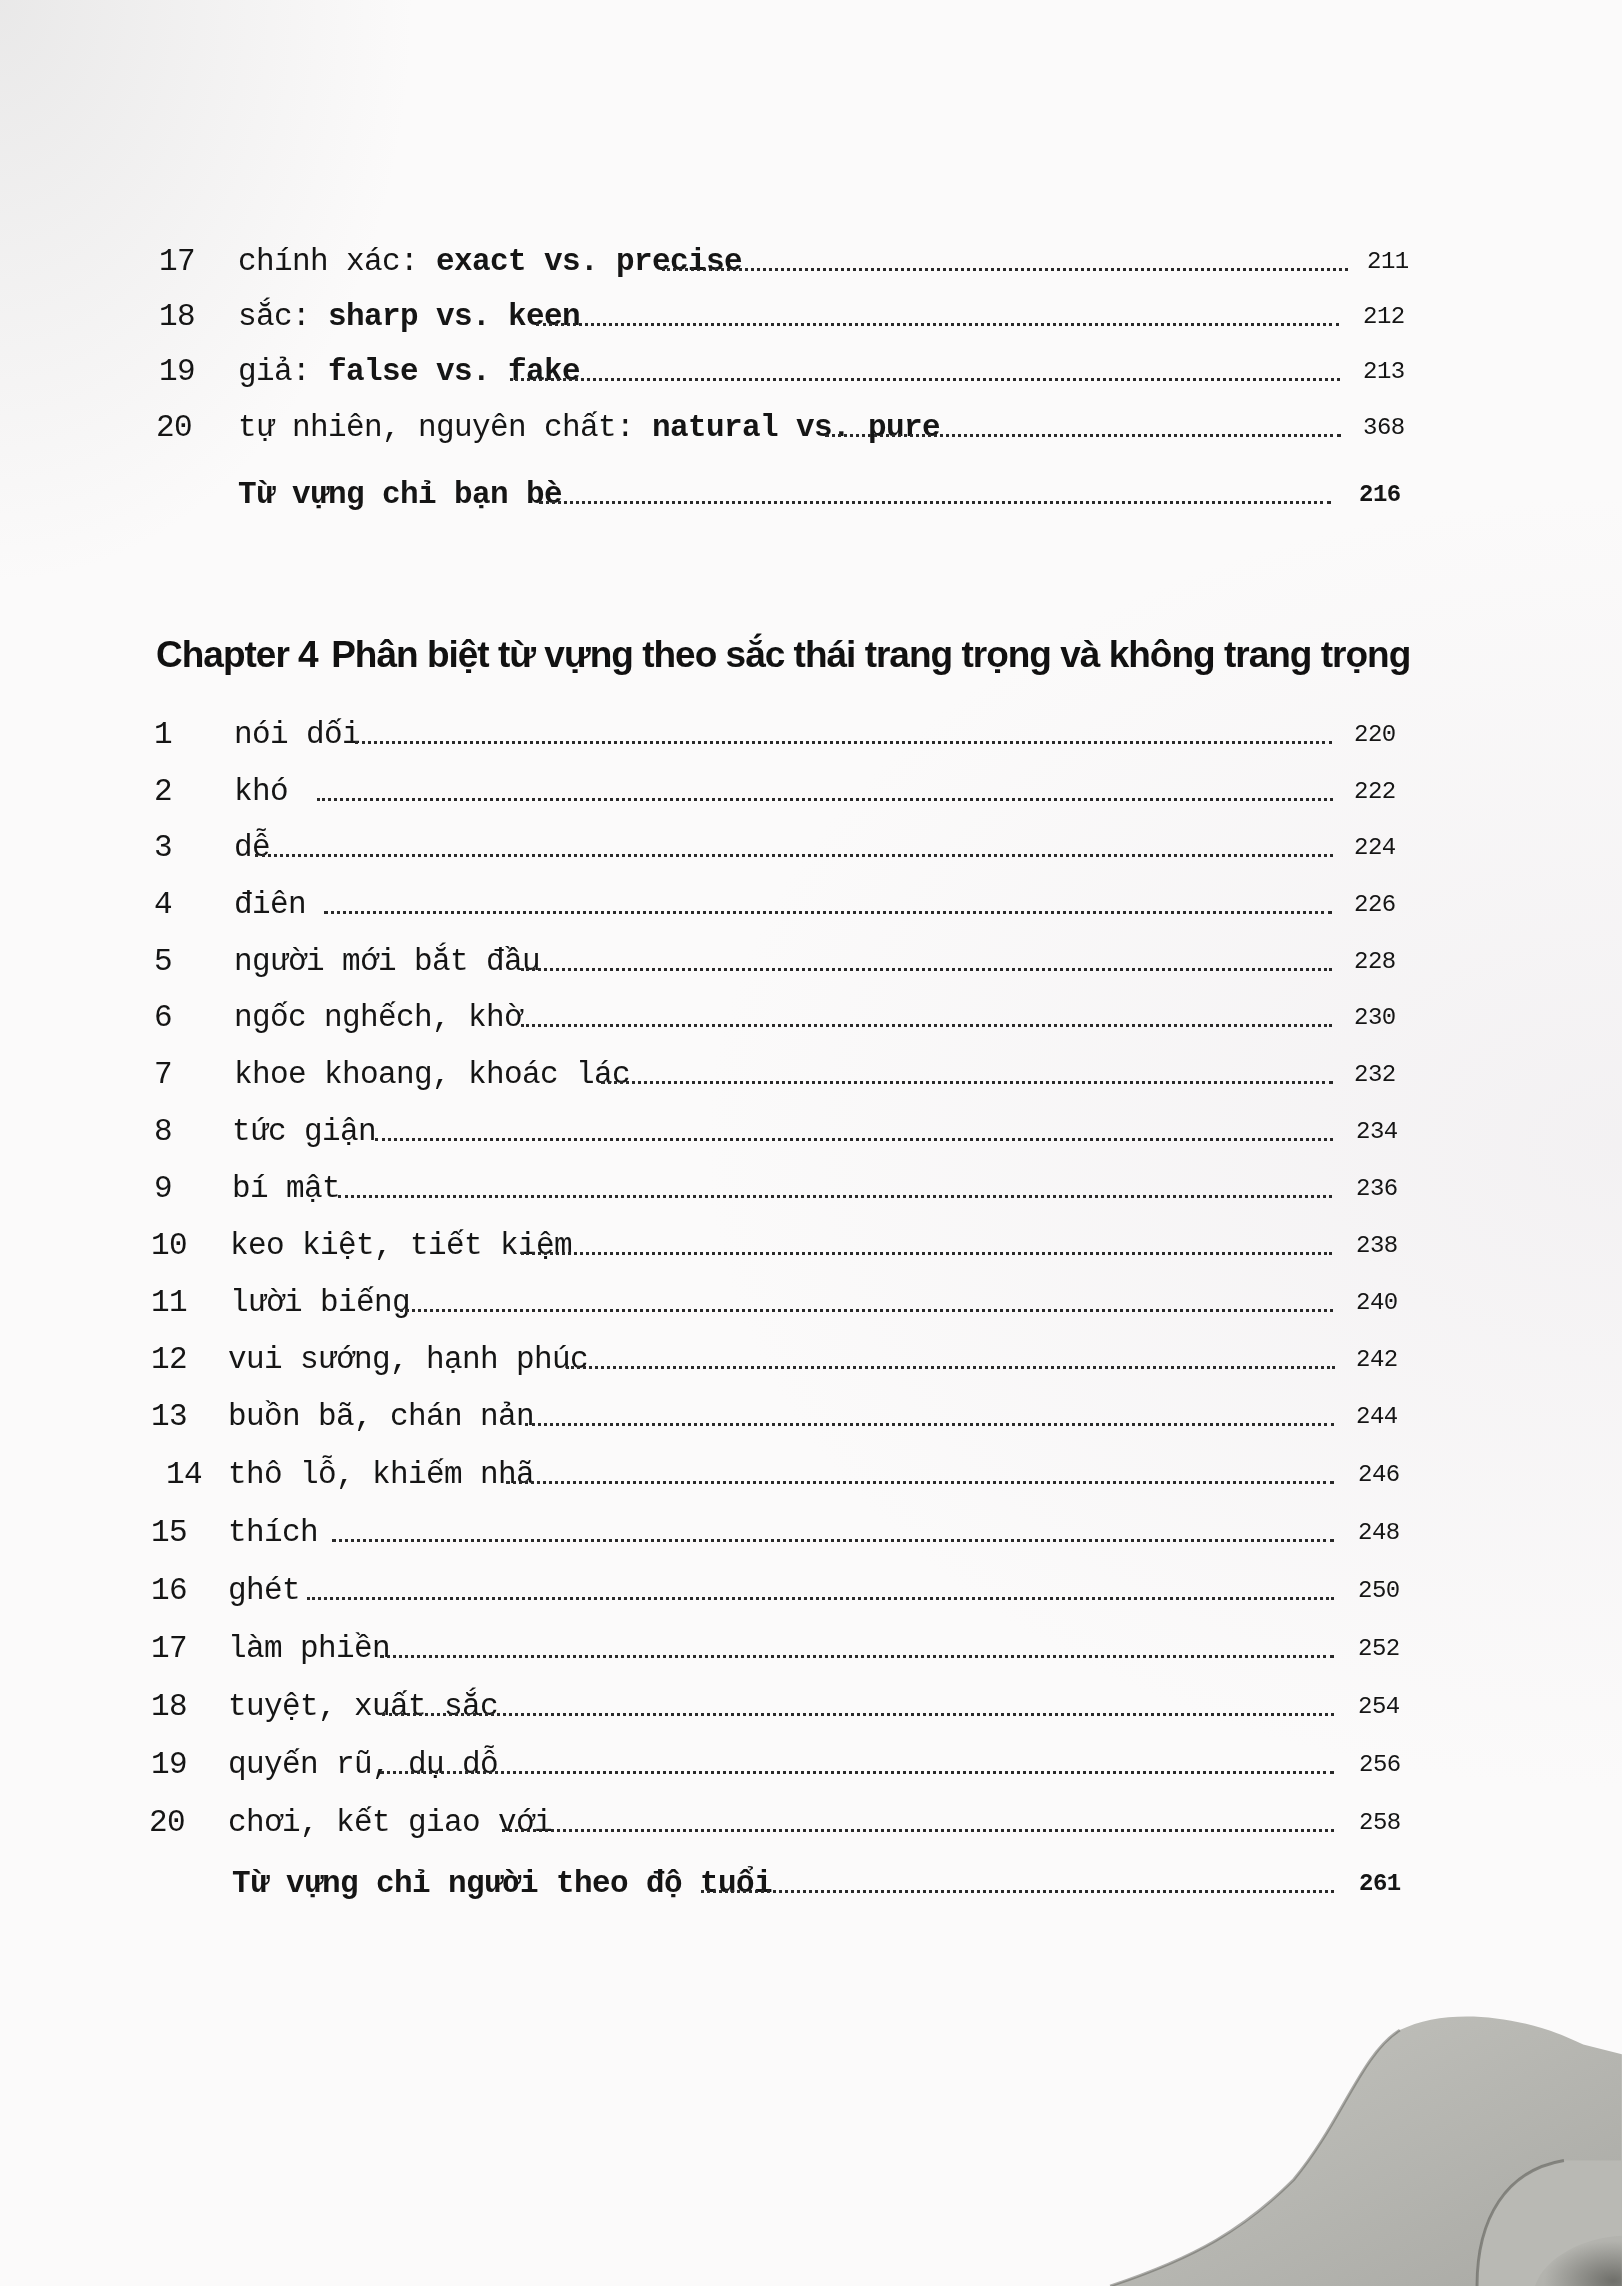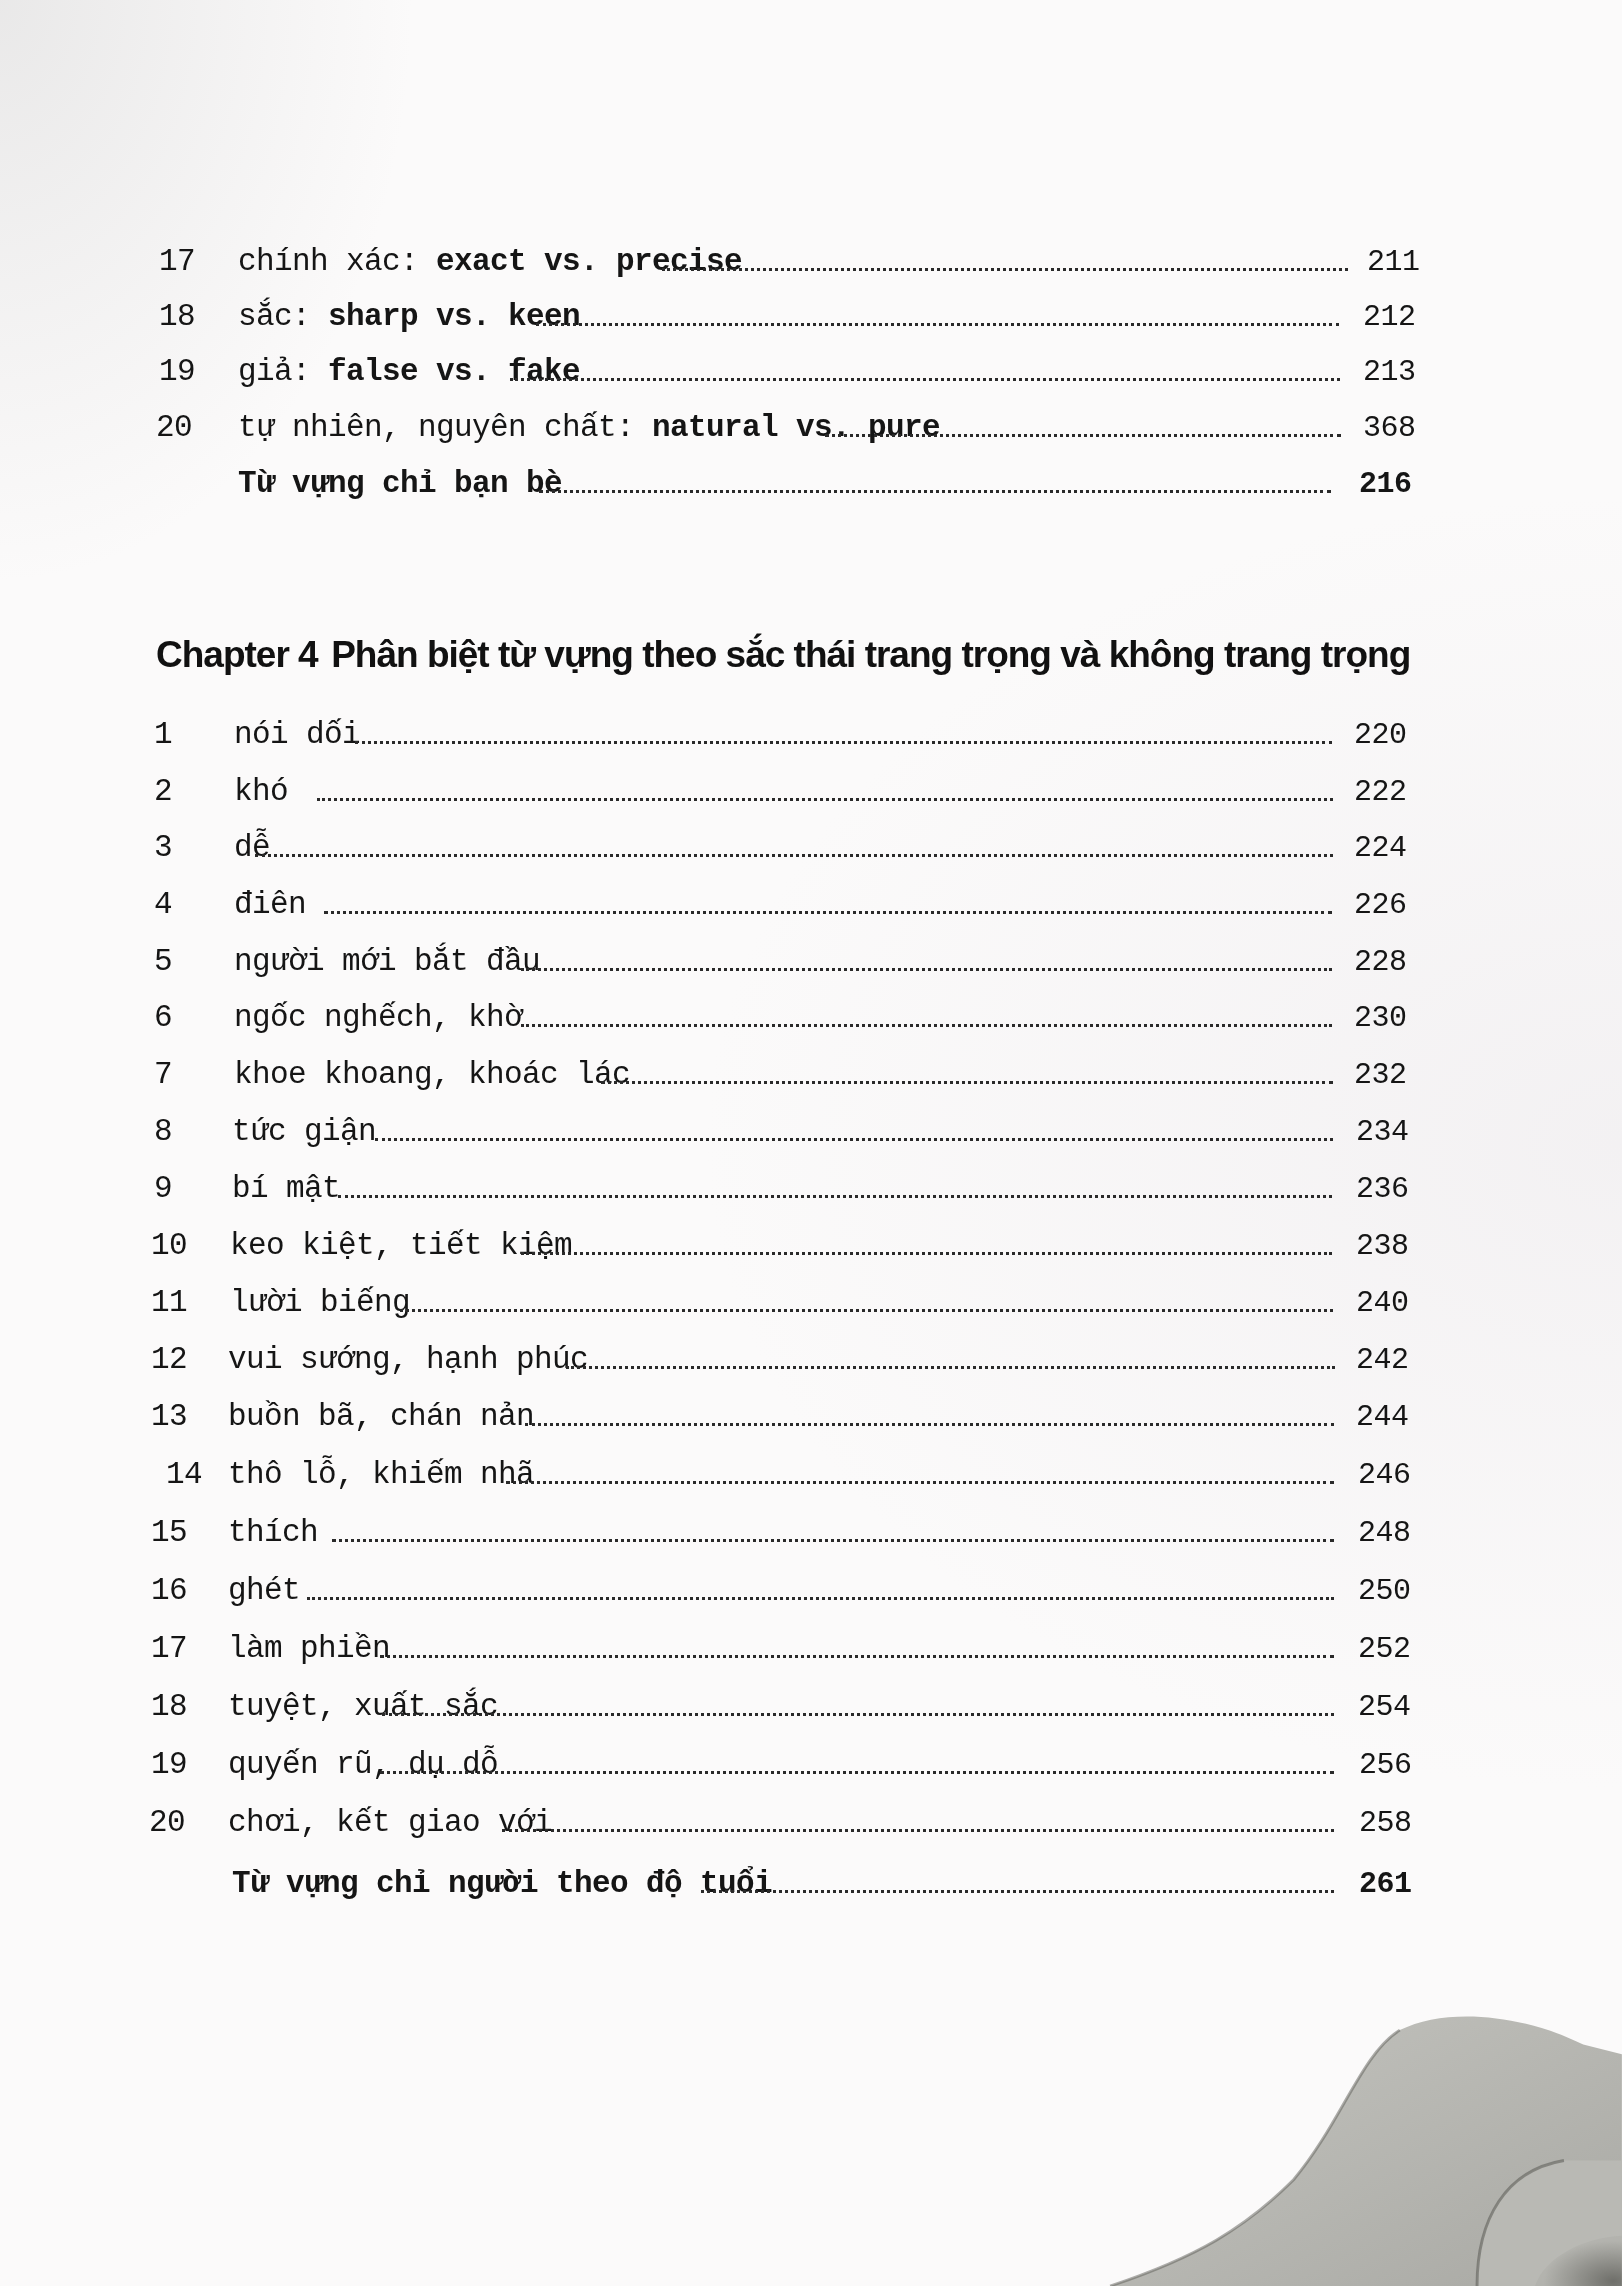--- a/index.html
+++ b/index.html
@@ -54,21 +54,21 @@
     }
     .toc-leader {
       position: absolute;
       top: 30px;
       height: 0;
       border-bottom: 3.9px dotted #2a2a2a;
     }
     .toc-page {
       position: absolute;
       top: 0;
-      font-size: 30px;
+      font-size: 24px;
       line-height: 48px;
       letter-spacing: -0.5px;
       color: #151515;
     }
     .bold { font-weight: bold; }
     .chapter-heading {
       position: absolute;
       left: 156px;
       top: 626px;
       font-size: 37px;
@@ -110,21 +110,21 @@
     <span class="toc-title" style="left:238px"><span>giả: </span><b>false vs. fake</b></span>
     <span class="toc-leader" style="left:510px; width:830px"></span>
     <span class="toc-page" style="left:1363px">213</span>
   </div>
   <div class="toc-row" style="top:404px">
     <span class="toc-num" style="left:156px">20</span>
     <span class="toc-title" style="left:238px"><span>tự nhiên, nguyên chất: </span><b>natural vs. pure</b></span>
     <span class="toc-leader" style="left:825px; width:516px"></span>
     <span class="toc-page" style="left:1363px">368</span>
   </div>
-  <div class="toc-row" style="top:460px">
+  <div class="toc-row" style="top:471px">
     <span class="toc-title bold" style="left:238px">Từ vựng chỉ bạn bè</span>
     <span class="toc-leader" style="left:539px; width:792px"></span>
     <span class="toc-page bold" style="left:1359px">216</span>
   </div>
 </div>
 
 <div class="chapter-heading">
   <span class="chap-label">Chapter 4</span><span>Phân biệt từ vựng theo sắc thái trang trọng và không trang trọng</span>
 </div>
 

